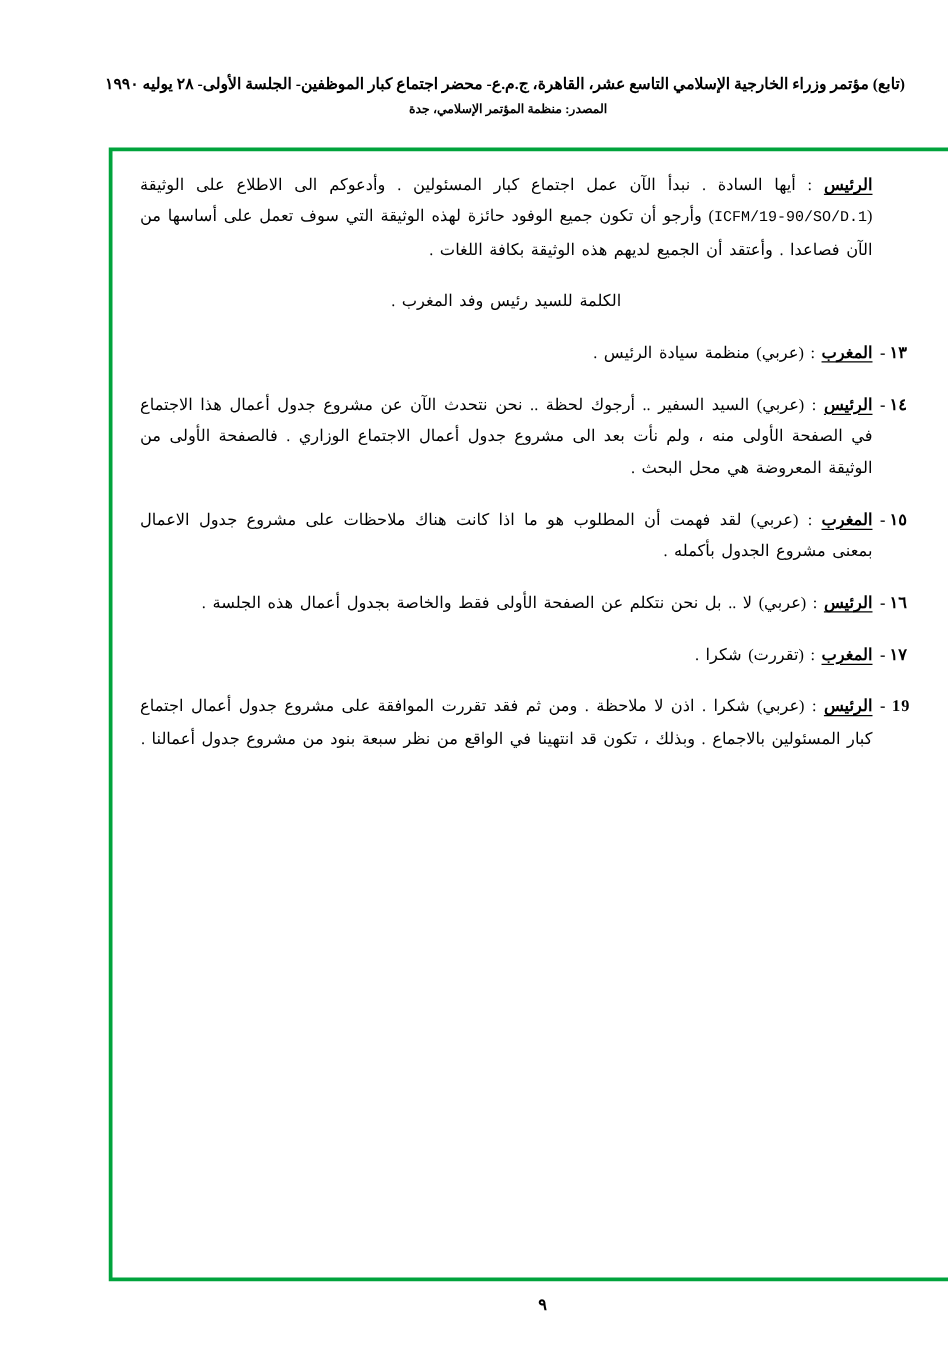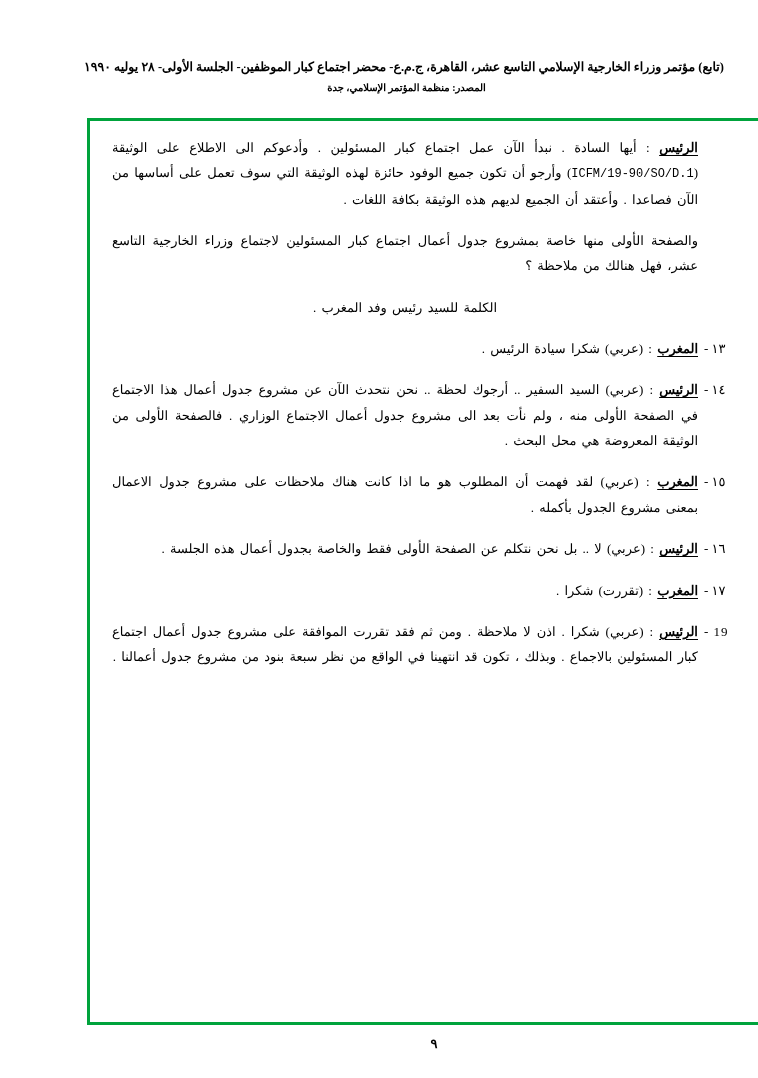--- a/index.html
+++ b/index.html
@@ -65,21 +65,21 @@
     direction: rtl;
   }
   .para + .para {
     margin-top: 16px;
   }
   .num {
     flex: 0 0 auto;
     width: 46px;
     text-align: left;
     font-size: 13px;
-    font-weight: normal;
+    font-weight: bold;
     line-height: 1.95;
     padding-left: 6px;
     white-space: nowrap;
     letter-spacing: 1px;
   }
   .num.empty {
     color: transparent;
   }
   .body {
     flex: 1 1 auto;
@@ -128,33 +128,29 @@
   </div>
 
   <div class="frame">
     <div class="frame-inner">
 
       <div class="para">
         <div class="num empty"></div>
         <div class="body"><span class="speaker">الرئيس</span><span> : </span><span>أيها السادة . نبدأ الآن عمل اجتماع كبار المسئولين . وأدعوكم الى الاطلاع على الوثيقة (</span><span class="latin">ICFM/19-90/SO/D.1</span><span>) وأرجو أن تكون جميع الوفود حائزة لهذه الوثيقة التي سوف تعمل على أساسها من الآن فصاعدا . وأعتقد أن الجميع لديهم هذه الوثيقة بكافة اللغات .</span></div>
       </div>
 
-      <div class="para">
-        <div class="num empty"></div>
-        <div class="body"><span>والصفحة الأولى منها خاصة بمشروع جدول أعمال اجتماع كبار المسئولين لاجتماع وزراء الخارجية التاسع عشر، فهل هنالك من ملاحظة ؟</span></div>
-      </div>
 
       <div class="para">
         <div class="num empty"></div>
         <div class="body center"><span>الكلمة للسيد رئيس وفد المغرب .</span></div>
       </div>
 
       <div class="para">
         <div class="num">١٣ -</div>
-        <div class="body"><span class="speaker">المغرب</span><span> : </span><span>(عربي) شكرا سيادة الرئيس .</span></div>
+        <div class="body"><span class="speaker">المغرب</span><span> : </span><span>(عربي) منظمة سيادة الرئيس .</span></div>
       </div>
 
 
       <div class="para">
         <div class="num">١٤ -</div>
         <div class="body"><span class="speaker">الرئيس</span><span> : </span><span>(عربي) السيد السفير .. أرجوك لحظة .. نحن نتحدث الآن عن مشروع جدول أعمال هذا الاجتماع في الصفحة الأولى منه ، ولم نأت بعد الى مشروع جدول أعمال الاجتماع الوزاري . فالصفحة الأولى من الوثيقة المعروضة هي محل البحث .</span></div>
       </div>
 
       <div class="para">
         <div class="num">١٥ -</div>

